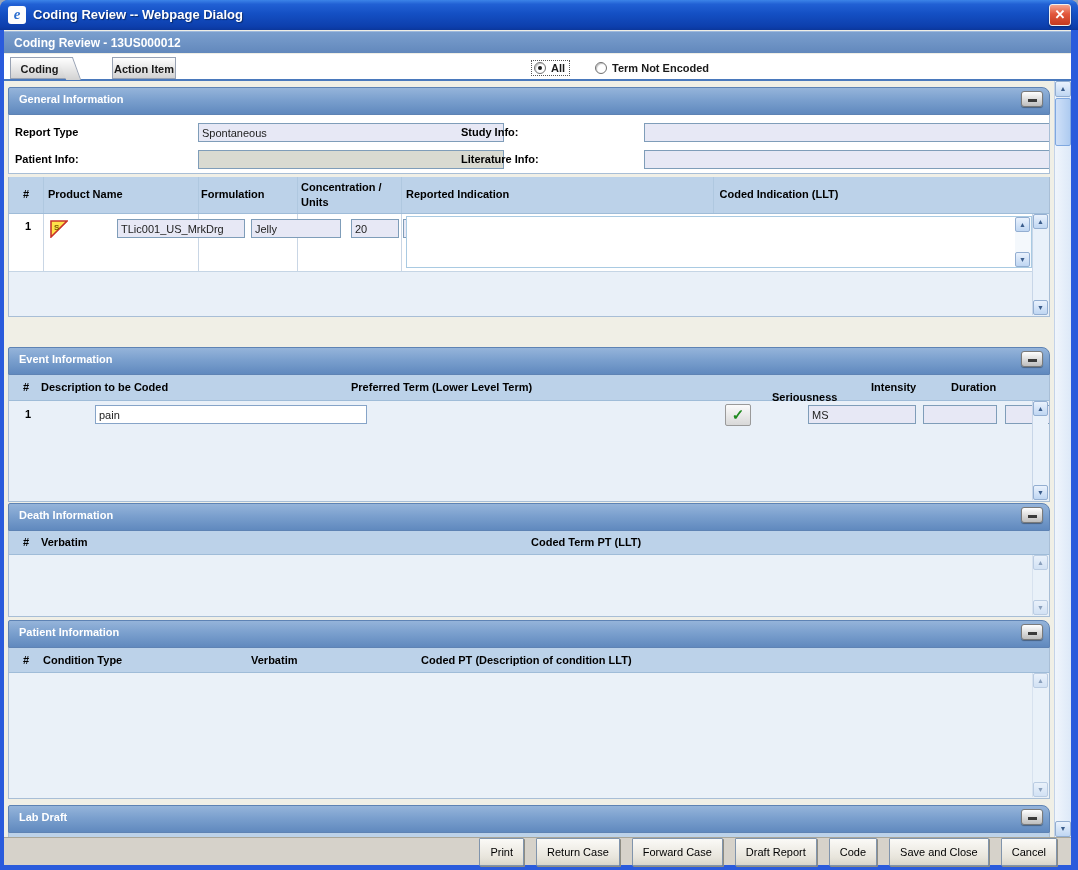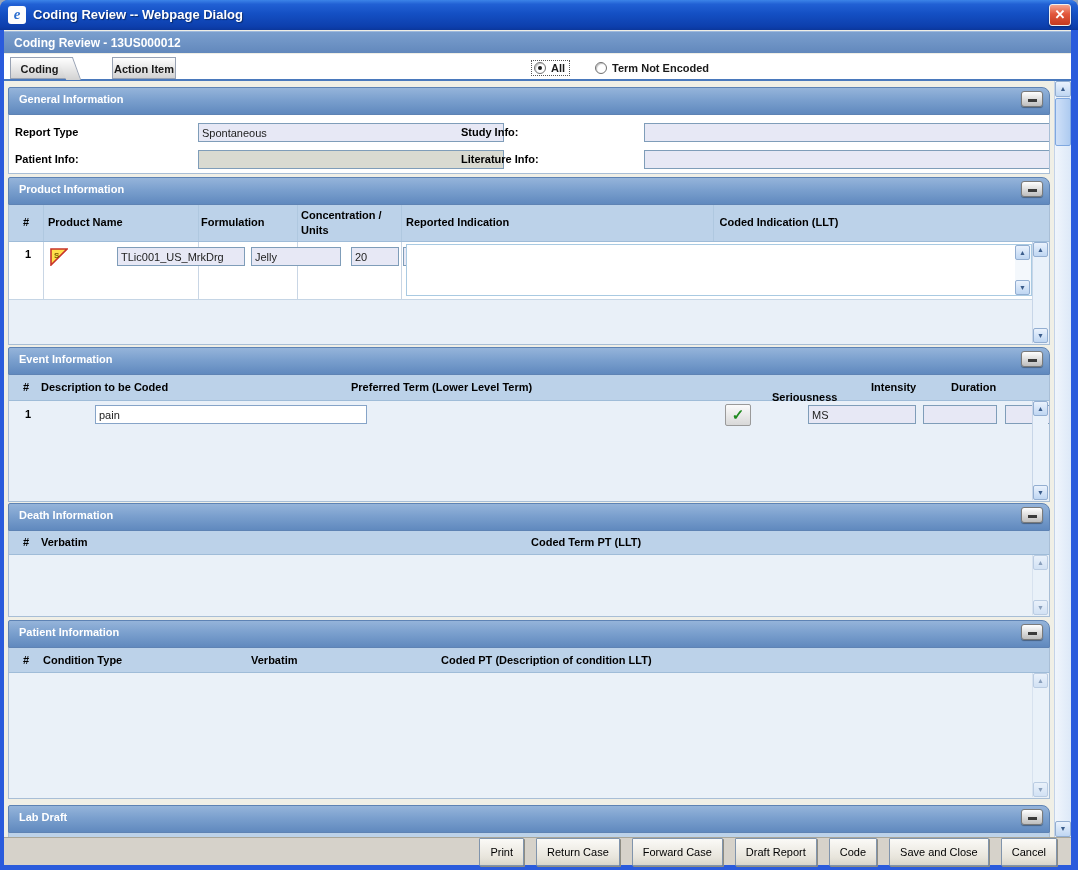--- a/index.html
+++ b/index.html
@@ -154,26 +154,20 @@
           <span class="lbl" style="left:452px;top:11px;">Study Info:</span>
           <input class="fld" style="left: 588px; top: 8px; width: 440px;" readonly="" value="">
           <span class="lbl" style="left:6px;top:38px;">Patient Info:</span>
           <input class="fld gray" style="left: 142px; top: 35px; width: 306px;" readonly="" value="">
           <span class="lbl" style="left:452px;top:38px;">Literature Info:</span>
           <input class="fld" style="left: 588px; top: 35px; width: 440px;" readonly="" value="">
         </div>
       </div>
 
       <div class="section" style="top:96px;height:164px;">
-        <div class="sec-header">
-          <span>Product Information</span>
-          <span class="min-btn">
-              <span class="min-glyph"></span>
-            </span>
-        </div>
         <div class="sec-body" style="height:140px;">
           <div class="colhead" style="top:0;height:37px;">
             <span class="lbl" style="left:14px;top:11px;">#</span>
             <span class="lbl" style="left:39px;top:11px;">Product Name</span>
             <span class="lbl" style="left:192px;top:11px;">Formulation</span>
             <span class="lbl" style="left:292px;top:3px;width:98px;white-space:normal;line-height:15px;">Concentration / Units</span>
             <span class="lbl" style="left:397px;top:11px;">Reported Indication</span>
             <span class="lbl" style="left:600px;top:11px;width:340px;text-align:center;">Coded Indication (LLT)</span>
             <span class="vline" style="left:34px;"></span>
               <span class="vline" style="left:189px;"></span>
@@ -265,21 +259,21 @@
           <span>Patient Information</span>
           <span class="min-btn">
               <span class="min-glyph"></span>
             </span>
         </div>
         <div class="sec-body" style="height:151px;background:#EAF1F8;">
           <div class="colhead" style="top:0;height:25px;">
             <span class="lbl" style="left:14px;top:6px;">#</span>
             <span class="lbl" style="left:34px;top:6px;">Condition Type</span>
             <span class="lbl" style="left:242px;top:6px;">Verbatim</span>
-            <span class="lbl" style="left:412px;top:6px;margin-left:20px;">Coded PT (Description of condition LLT)</span>
+            <span class="lbl" style="left:412px;top:6px;">Coded PT (Description of condition LLT)</span>
           </div>
           <div class="mini-sb pale" style="top:25px;bottom:1px;">
             <span class="sb-btn up">▲</span>
             <span class="sb-btn down">▼</span>
           </div>
         </div>
       </div>
 
       <div class="section" style="top:724px;height:33px;overflow:hidden;">
         <div class="sec-header">

